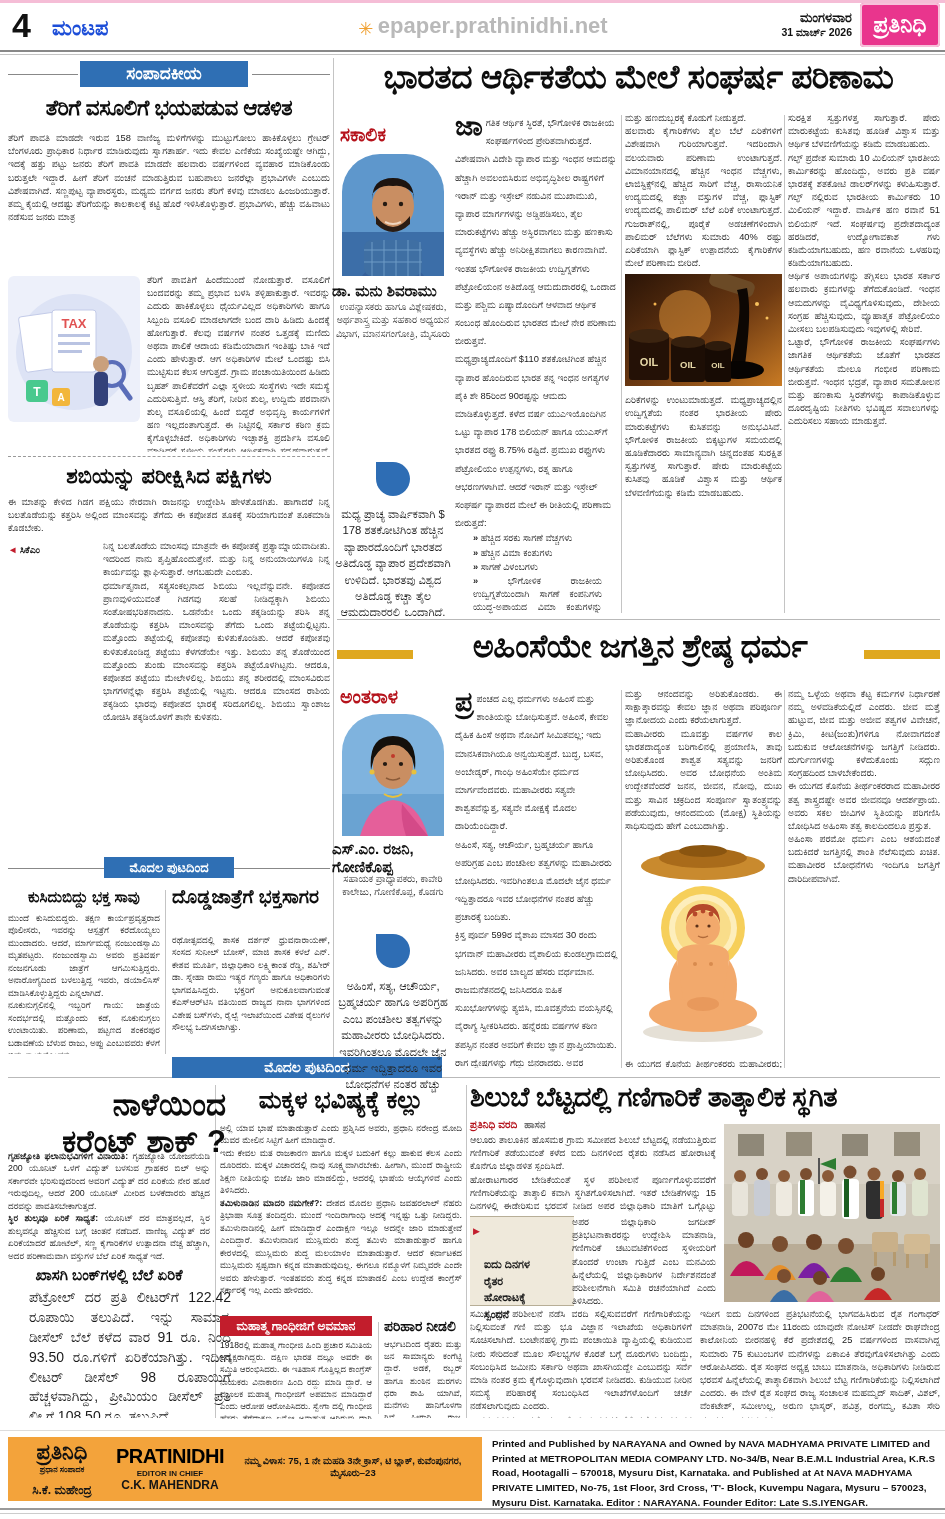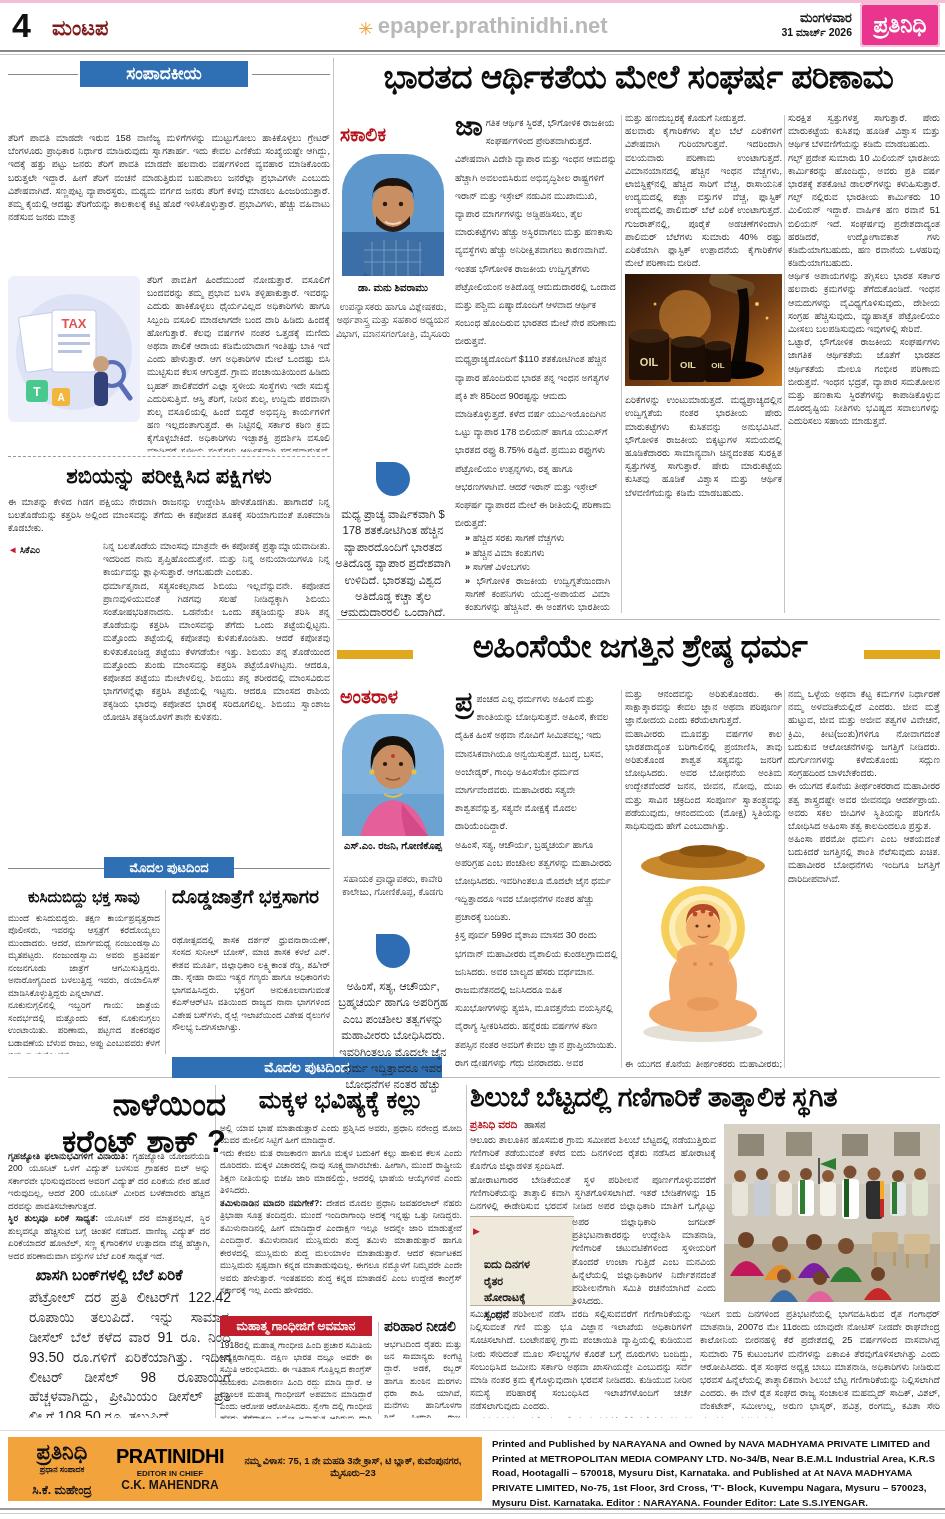--- a/index.html
+++ b/index.html
@@ -8,41 +8,41 @@
   .abs{position:absolute;}
   .hline{position:absolute;background:#b9b9b9;height:1px;}
   .vline{position:absolute;background:#c4c4c4;width:1px;}
   .body-txt{font-size:9.3px;line-height:1.42;text-align:justify;color:#1b1b1b;overflow:hidden;white-space:pre-line;}
   .headline{font-weight:bold;color:#0d0d0d;}
   .kicker{font-weight:bold;color:#b5121b;}
   .blue-box{background:#2f6fb4;color:#fff;font-weight:bold;text-align:center;}
   .dropcap{float:left;font-size:27px;font-weight:bold;line-height:.9;margin:2px 3px 0 0;color:#111;}
   .quote-glyph{width:34px;height:34px;background:#2e6db4;border-radius:0 50% 50% 50%;}
   .quote-txt{font-size:11.3px;line-height:1.45;text-align:center;font-weight:500;color:#222;white-space:pre-line;overflow:hidden;}
-  .author-name{font-weight:bold;font-size:10px;text-align:center;color:#111;}
+  .author-name{font-weight:bold;font-size:15px;text-align:left;color:#111;}
   .author-desc{font-size:9.6px;line-height:1.4;text-align:center;color:#2a2a2a;white-space:pre-line;}
-  ul.mlist{margin:2px 8px;padding:0 0 0 2px;list-style:none;}
+  ul.mlist{margin:2px 16px;padding:0 0 0 2px;list-style:none;}
   ul.mlist li{margin:0 0 1px 0;}
   ul.mlist li::before{content:"»  ";font-weight:bold;}
   .lead-in{font-weight:bold;}
   .pullout{background:#efe9db;border-top:1px solid #b7ae97;border-bottom:1px solid #b7ae97;
            font-size:11px;font-weight:bold;line-height:1.5;padding:6px 4px 6px 14px;white-space:pre-line;position:relative;}
   .pullout .arrow{position:absolute;left:3px;top:8px;color:#c21d2c;font-size:9px;}
   .footer-orange{background:#f3a33b;display:flex;align-items:center;gap:8px;padding:4px 8px;box-sizing:border-box;}
   .contact-ic{display:inline-block;width:13px;height:13px;background:#111;color:#f3a33b;font-size:9px;line-height:13px;
               text-align:center;border-radius:3px;vertical-align:-2px;margin-right:4px;}
 </style>
 </head>
 <body>
 
 <div class="page">
 
   <div class="abs" style="left:0;top:0;width:945px;height:3px;background:#f5bdd6;"></div>
   <div class="abs" style="left:12px;top:6px;font-size:34px;font-weight:bold;color:#111;">4</div>
-  <div class="abs" style="left:52px;top:16px;font-size:21px;font-weight:bold;color:#7f1d1d;">ಮಂಟಪ</div>
+  <div class="abs" style="left:52px;top:16px;font-size:21px;font-weight:bold;color:#1d4ed8;">ಮಂಟಪ</div>
   <div class="abs" style="left:338px;top:13px;width:290px;text-align:center;">
     <span style="color:#f0a030;font-size:18px;vertical-align:-2px;">✳</span>
     <span style="font-size:22px;font-weight:bold;color:#b9b9b9;">epaper.prathinidhi.net</span>
   </div>
   <div class="abs" style="left:752px;top:10px;width:100px;text-align:right;">
     <div style="font-size:13px;font-weight:bold;color:#111;">ಮಂಗಳವಾರ</div>
     <div style="font-size:10.5px;font-weight:bold;color:#111;">31 ಮಾರ್ಚ್ 2026</div>
   </div>
   <div class="abs" style="left:860px;top:3px;width:80px;height:44px;background:#e9358d;color:#fff;font-size:22px;font-weight:bold;display:flex;align-items:center;justify-content:center;border-radius:4px;box-shadow:inset 0 0 0 2px #f7c1da;">ಪ್ರತಿನಿಧಿ</div>
   <div class="abs" style="left:0;top:50px;width:945px;height:2px;background:#888;"></div>
@@ -54,20 +54,21 @@
   <div class="hline" style="left:337px;top:619px;width:603px;"></div>
   <div class="vline" style="left:621px;top:690px;height:378px;"></div>
   <div class="vline" style="left:784px;top:690px;height:378px;"></div>
   <div class="hline" style="left:8px;top:1077px;width:932px;"></div>
   <div class="vline" style="left:215px;top:1085px;height:333px;"></div>
   <div class="vline" style="left:466px;top:1085px;height:333px;"></div>
 
   <div class="hline" style="left:8px;top:74px;width:70px;background:#888;"></div>
   <div class="hline" style="left:252px;top:74px;width:78px;background:#888;"></div>
   <div class="abs blue-box" style="left:80px;top:61px;width:168px;height:26px;font-size:17px;line-height:26px;">ಸಂಪಾದಕೀಯ</div>
+  <div class="abs headline" style="left:8px;top:96px;width:322px;font-size:21.5px;text-align:center;letter-spacing:-0.5px;">ತೆರಿಗೆ ವಸೂಲಿಗೆ ಭಯಪಡುವ ಆಡಳಿತ</div>
   <div class="abs body-txt" style="left:8px;top:132px;width:322px;height:140px;">ತೆರಿಗೆ ಪಾವತಿ ಮಾಡದೇ ಇರುವ 158 ವಾಣಿಜ್ಯ ಮಳಿಗೆಗಳನ್ನು ಮುಟ್ಟುಗೋಲು ಹಾಕಿಕೊಳ್ಳಲು ಗ್ರೇಟರ್ ಬೆಂಗಳೂರು ಪ್ರಾಧಿಕಾರ ನಿರ್ಧಾರ ಮಾಡಿರುವುದು ಸ್ವಾಗತಾರ್ಹ. ಇದು ಕೇವಲ ಎಣಿಕೆಯ ಸಂಖ್ಯೆಯಷ್ಟೇ ಆಗಿದ್ದು, ಇದಕ್ಕೆ ಹತ್ತು ಪಟ್ಟು ಜನರು ತೆರಿಗೆ ಪಾವತಿ ಮಾಡದೇ ಹಲವಾರು ವರ್ಷಗಳಿಂದ ವ್ಯವಹಾರ ಮಾಡಿಕೊಂಡು ಬರುತ್ತಲೇ ಇದ್ದಾರೆ. ಹೀಗೆ ತೆರಿಗೆ ವಂಚನೆ ಮಾಡುತ್ತಿರುವ ಬಹುಪಾಲು ಜನರೆಲ್ಲಾ ಪ್ರಭಾವಿಗಳೇ ಎಂಬುದು ವಿಶೇಷವಾಗಿದೆ. ಸಣ್ಣಪುಟ್ಟ ವ್ಯಾಪಾರಸ್ಥರು, ಮಧ್ಯಮ ವರ್ಗದ ಜನರು ತೆರಿಗೆ ಕಳವು ಮಾಡಲು ಹಿಂಜರಿಯುತ್ತಾರೆ. ತಮ್ಮ ಕೈಯಲ್ಲಿ ಆದಷ್ಟು ತೆರಿಗೆಯನ್ನು ಕಾಲಕಾಲಕ್ಕೆ ಕಟ್ಟಿ ಹೊರೆ ಇಳಿಸಿಕೊಳ್ಳುತ್ತಾರೆ. ಪ್ರಭಾವಿಗಳು, ಹೆಚ್ಚು ವಹಿವಾಟು ನಡೆಸುವ ಜನರು ಮಾತ್ರ</div>
   <div class="abs" style="left:8px;top:274px;width:322px;height:178px;overflow:hidden;">
     <div style="float:left;width:132px;height:146px;margin:2px 7px 2px 0;">
       <svg width="132" height="146" viewBox="0 0 132 146">
         <rect x="0" y="0" width="132" height="146" rx="6" fill="#edf0fa"></rect>
         <circle cx="66" cy="76" r="58" fill="#dde3f5"></circle>
         <rect x="14" y="38" width="40" height="56" rx="3" fill="#ffffff" stroke="#c3cbe8" transform="rotate(-8 34 66)"></rect>
         <rect x="44" y="34" width="44" height="62" rx="3" fill="#ffffff" stroke="#c3cbe8"></rect>
         <rect x="50" y="58" width="32" height="3" fill="#b9c3e2"></rect>
         <rect x="50" y="66" width="32" height="3" fill="#b9c3e2"></rect>

